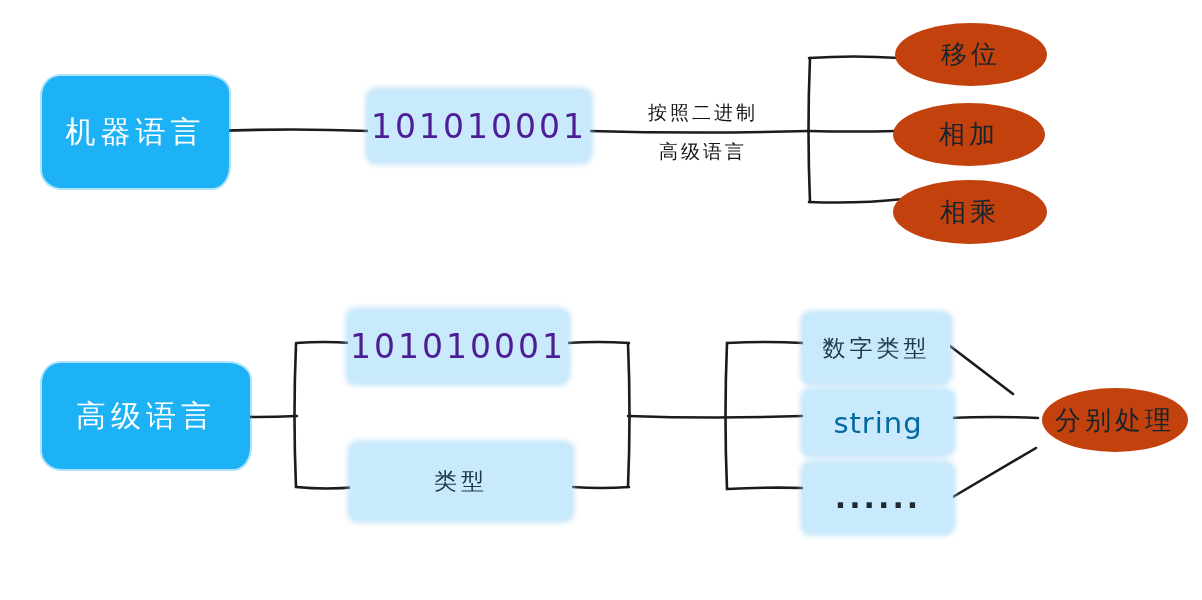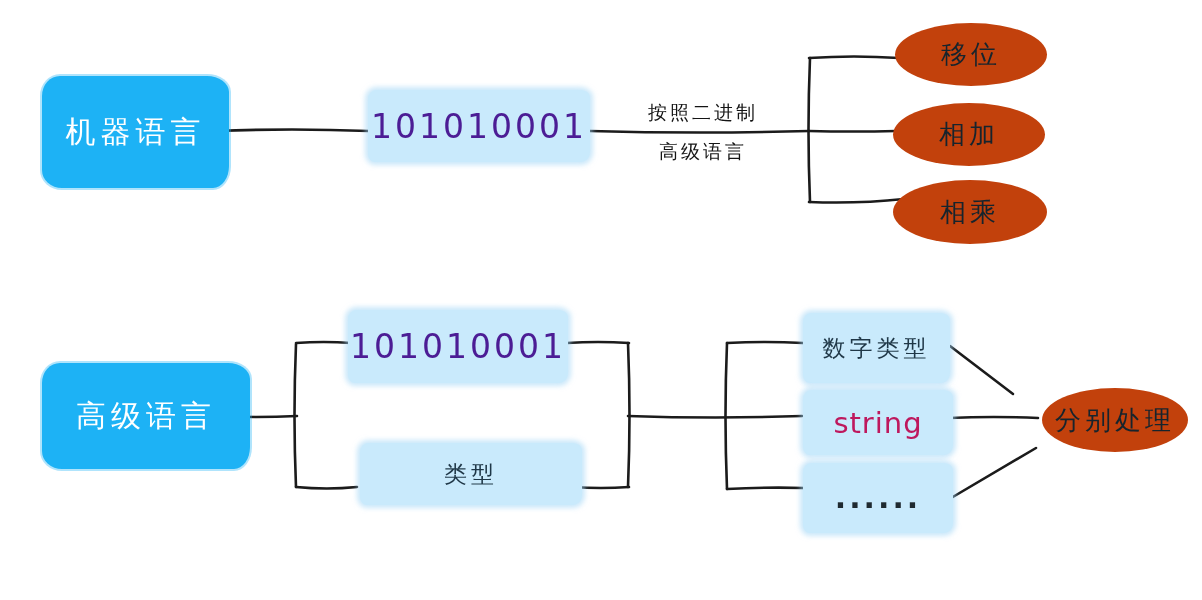--- a/index.html
+++ b/index.html
@@ -57,21 +57,21 @@
     color: #4c1d95;
   }
   .cjk-mid {
     font-size: 23px;
     letter-spacing: 4px;
     color: #1f3747;
   }
   .string-text {
     font-size: 29px;
     letter-spacing: 1px;
-    color: #be185d;
+    color: #0369a1;
     text-align: center;
   }
   .dots-text {
     font-size: 30px;
     font-weight: bold;
     letter-spacing: 3px;
     color: #1f2a30;
     line-height: 10px;
   }
   
@@ -149,21 +149,21 @@
   </div>
 
   <div class="node root-box" style="left:42px; top:363px; width:208px; height:106px;">
     <span>高级语言</span>
   </div>
 
   <div class="node lite-box" style="left:348px; top:310px; width:220px; height:73px;">
     <span class="binary-text">101010001</span>
   </div>
 
-  <div class="node lite-box" style="left:360px; top:443px; width:222px; height:62px;">
+  <div class="node lite-box" style="left:350px; top:443px; width:222px; height:77px;">
     <span class="cjk-mid">类型</span>
   </div>
 
   <div class="node lite-box" style="left:803px; top:313px; width:147px; height:70px;">
     <span class="cjk-mid">数字类型</span>
   </div>
 
   <div class="node lite-box" style="left:803px; top:390px; width:150px; height:65px;">
     <span class="string-text">string</span>
   </div>

